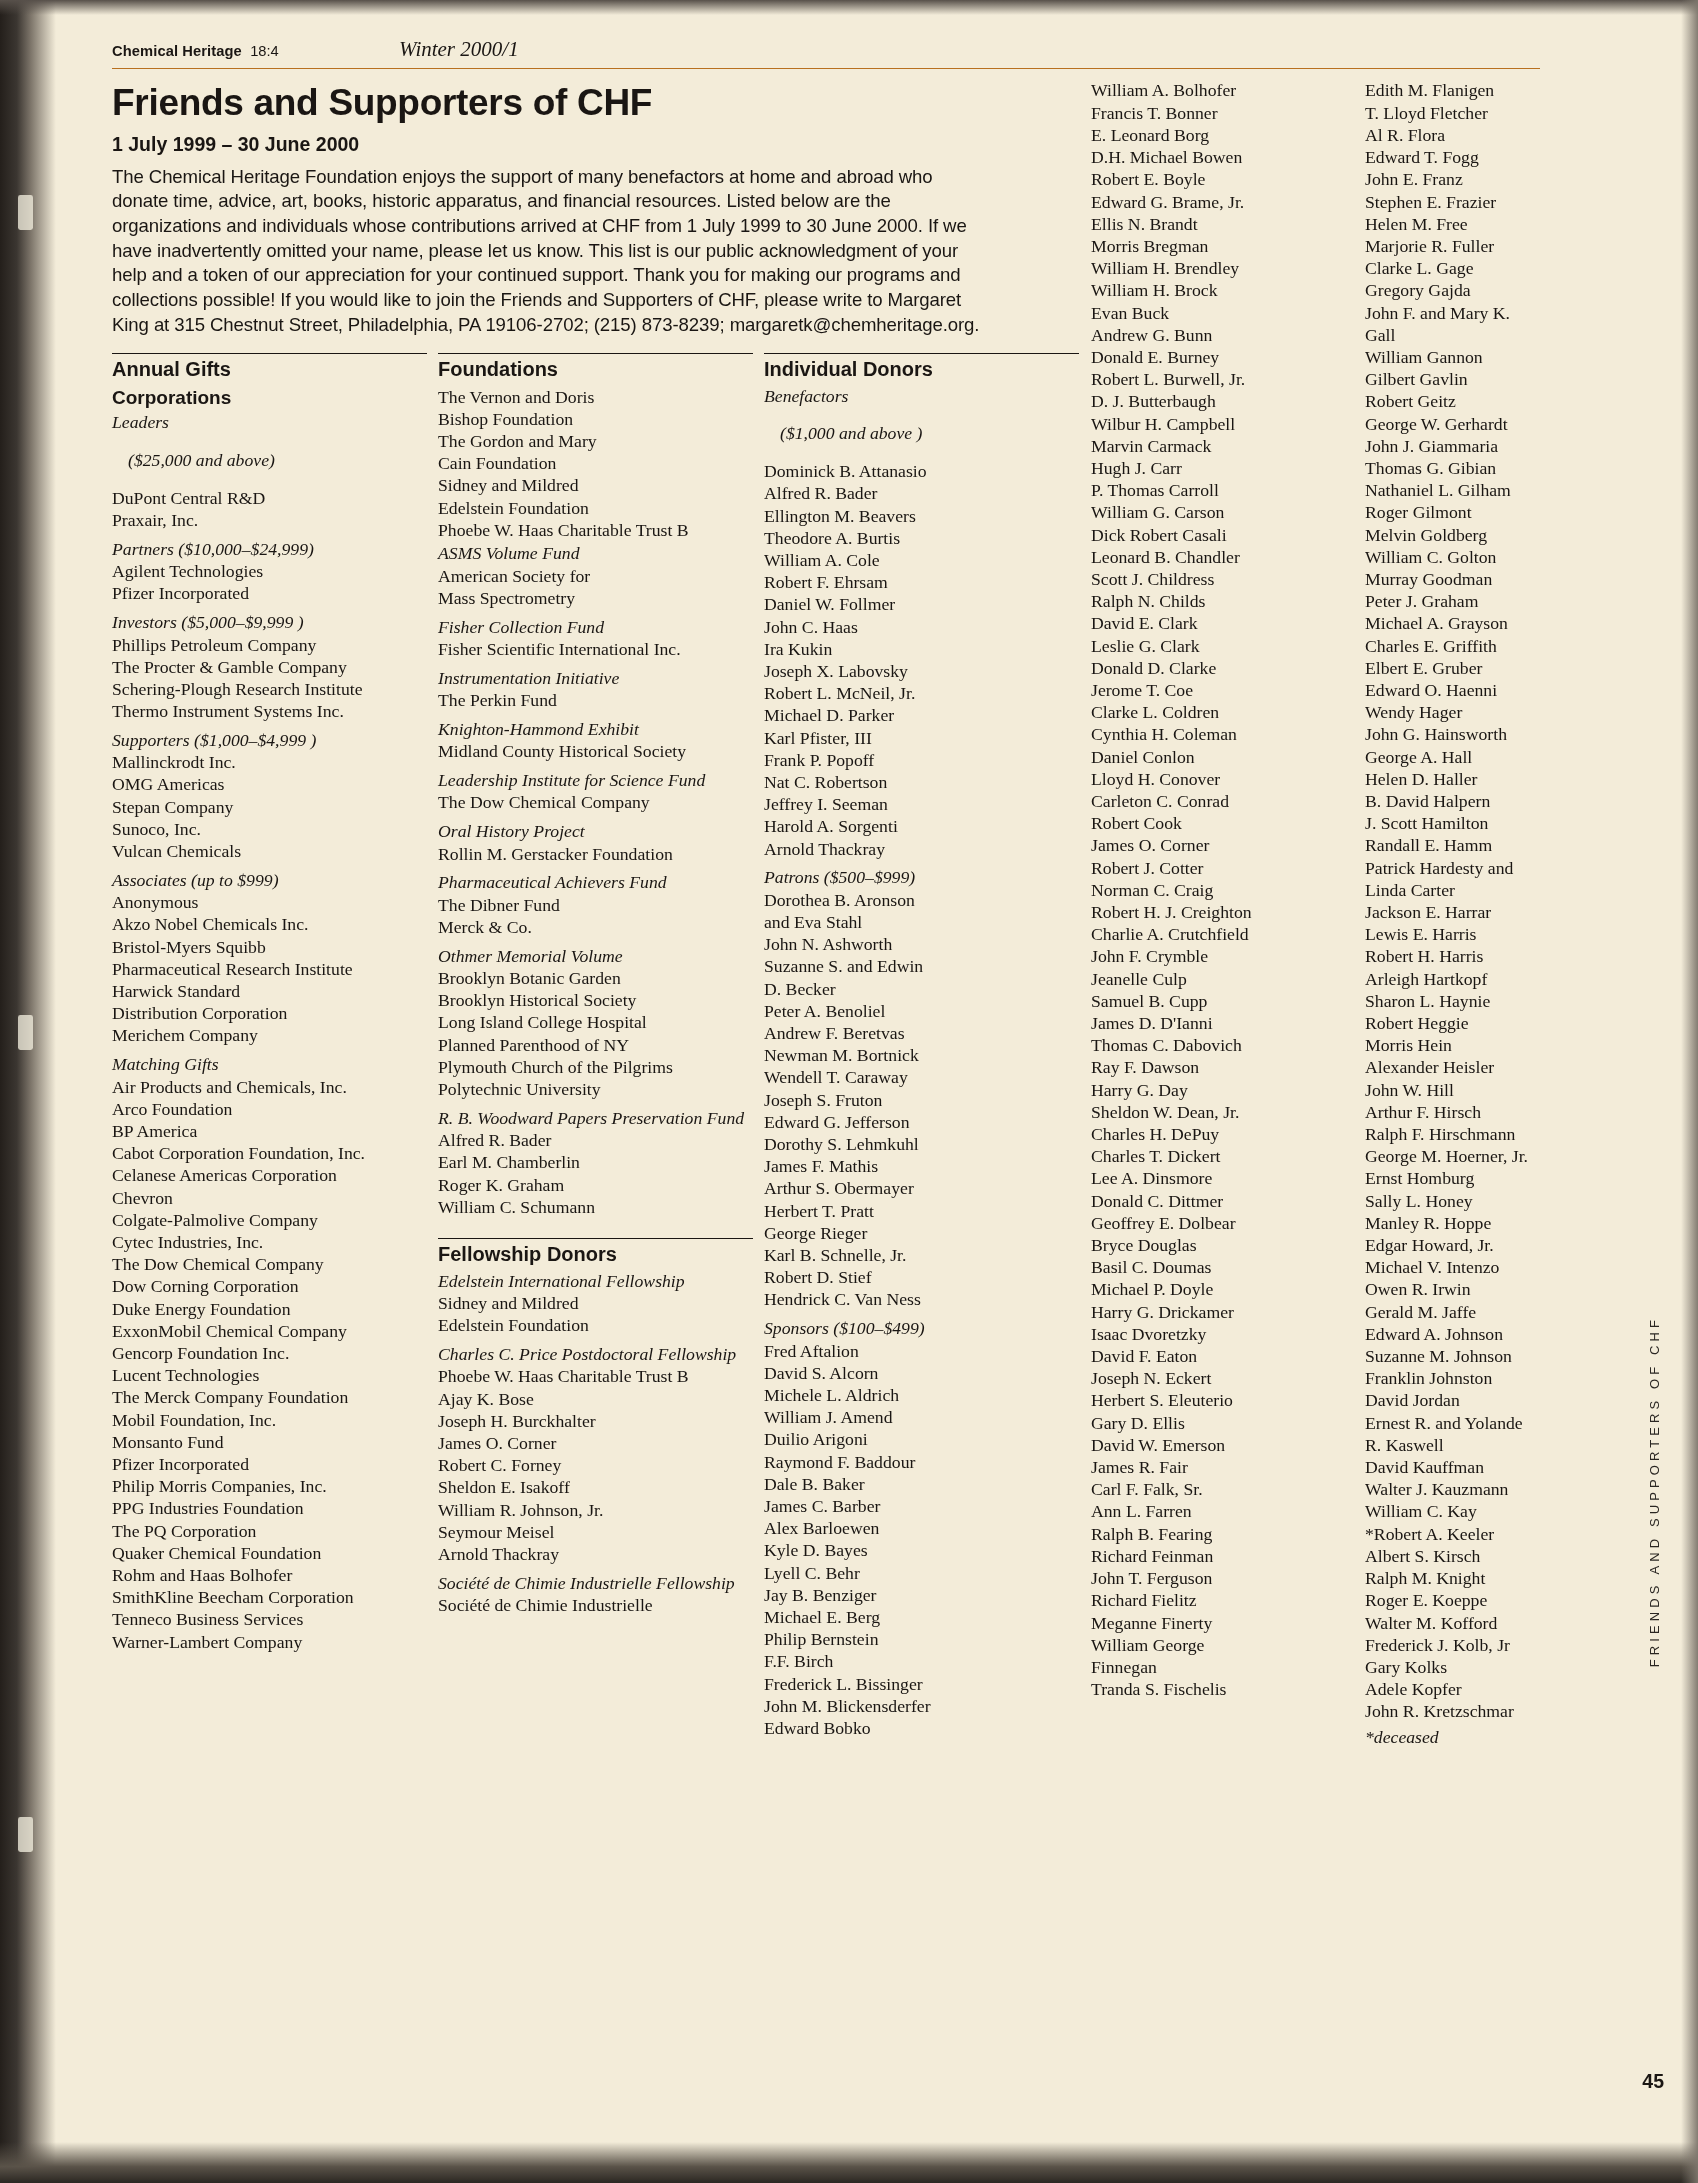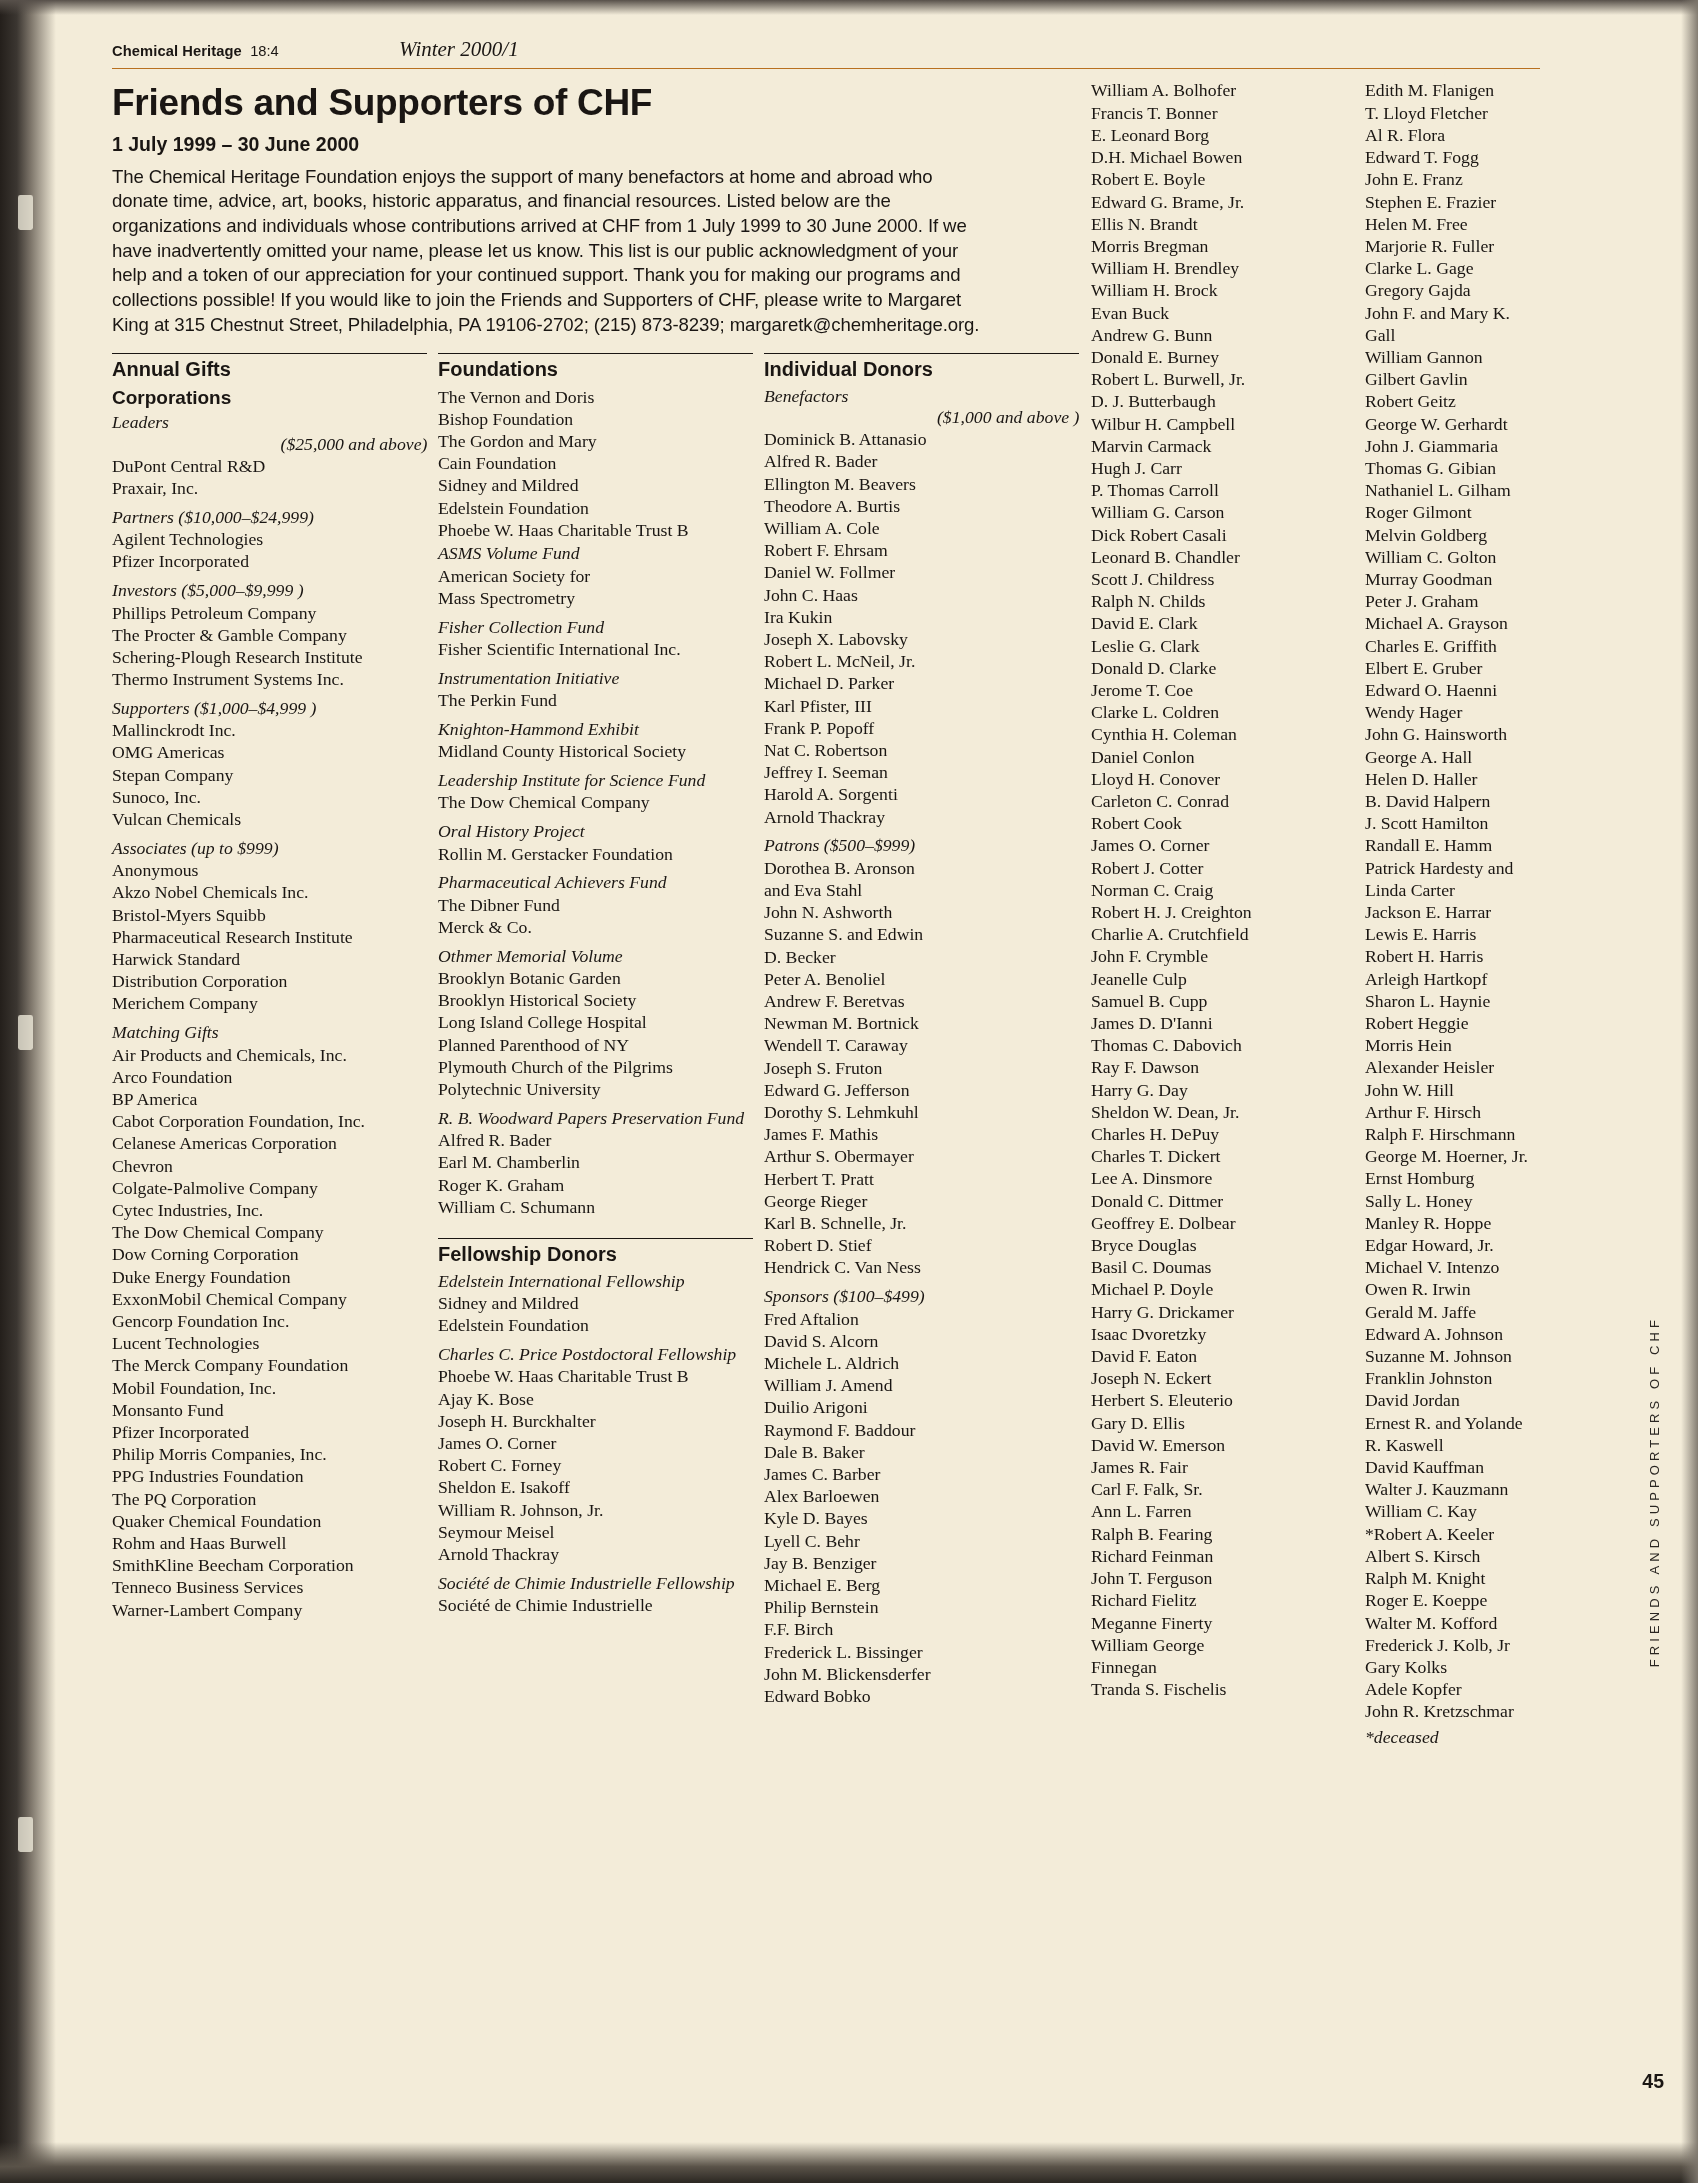--- a/index.html
+++ b/index.html
@@ -140,22 +140,21 @@
     font-style: italic;
     font-size: 17.7px;
     margin: 7.7px 0 0 0;
     line-height: 1.2;
   }
   .grp-title.first { margin-top: 2.4px; }
   .grp-sub {
     font-style: italic;
     font-size: 17.7px;
     line-height: 1.2;
-    margin: 0;
-    text-align: right;
+    margin: 16px;
   }
   ul.names {
     list-style: none;
     margin: 0;
     padding: 0;
   }
   ul.names li {
     font-size: 17.7px;
     line-height: 1.255;
     white-space: pre-line;
@@ -293,21 +292,21 @@
                 <li>Gencorp Foundation Inc.</li>
                 <li>Lucent Technologies</li>
                 <li>The Merck Company Foundation</li>
                 <li>Mobil Foundation, Inc.</li>
                 <li>Monsanto Fund</li>
                 <li>Pfizer Incorporated</li>
                 <li>Philip Morris Companies, Inc.</li>
                 <li>PPG Industries Foundation</li>
                 <li>The PQ Corporation</li>
                 <li>Quaker Chemical Foundation</li>
-                <li>Rohm and Haas Burwell</li>
+                <li>Rohm and Haas Bolhofer</li>
                 <li>SmithKline Beecham Corporation</li>
                 <li>Tenneco Business Services</li>
                 <li>Warner-Lambert Company</li>
               </ul>
             </div>
           </div>
 
           <div class="sc">
             <div class="sec-head">Foundations</div>
             <ul class="names">

